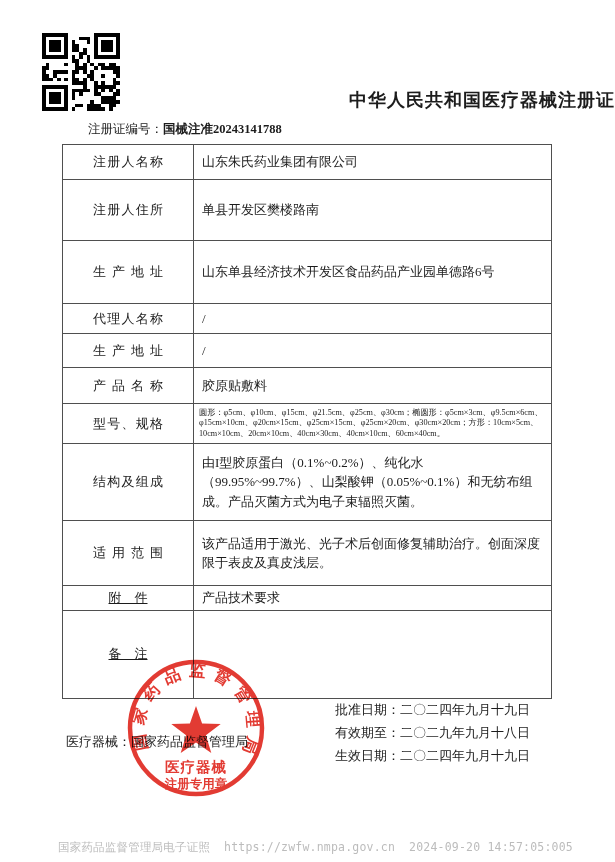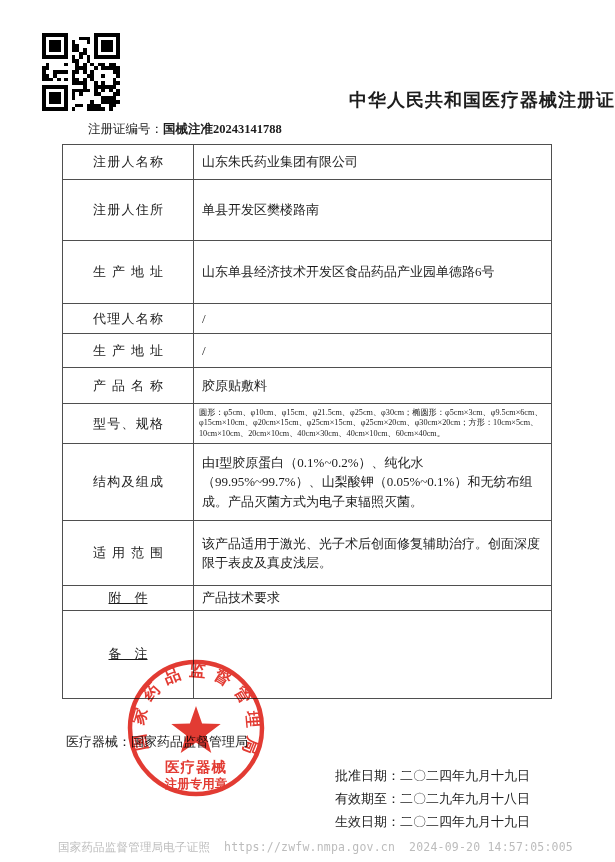--- a/index.html
+++ b/index.html
@@ -50,21 +50,21 @@
   td.vcell{
     padding:2px 8px;font-size:13px;line-height:1.5;
   }
   td.vcell.small{
     font-size:8.2px;line-height:1.3;padding:2px 5px;letter-spacing:0;
   }
 
   
   .approval{position:absolute;left:0;top:0;width:615px;font-size:13px;}
   .dept{position:absolute;left:66px;top:733px;white-space:nowrap;}
-  .dates{position:absolute;left:335px;top:764px;line-height:23px;}
+  .dates{position:absolute;left:335px;top:698px;line-height:23px;}
   .dates div{white-space:nowrap;}
 
   
   .stamp{
     position:absolute;left:116px;top:648px;width:160px;height:160px;
     mix-blend-mode:multiply;opacity:0.92;z-index:5;
     pointer-events:none;
   }
   .stamp text{
     font-family:"Liberation Sans","DejaVu Sans",sans-serif;

